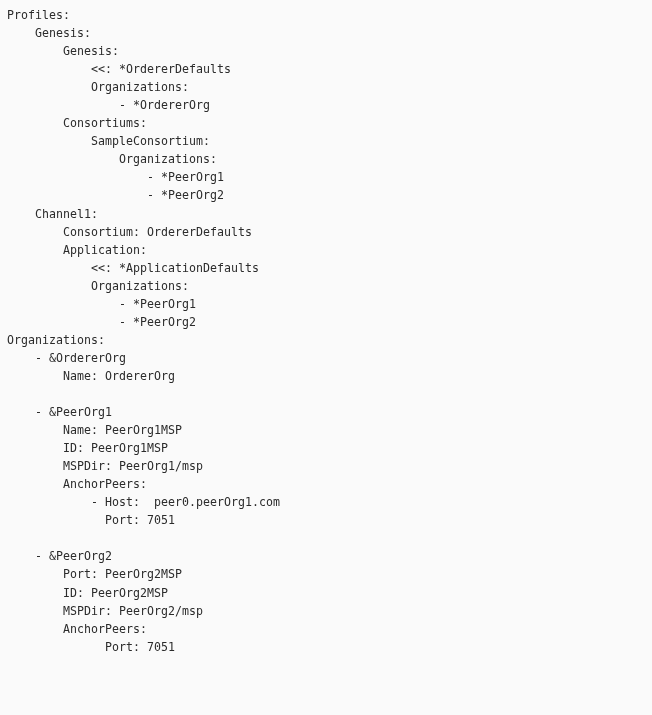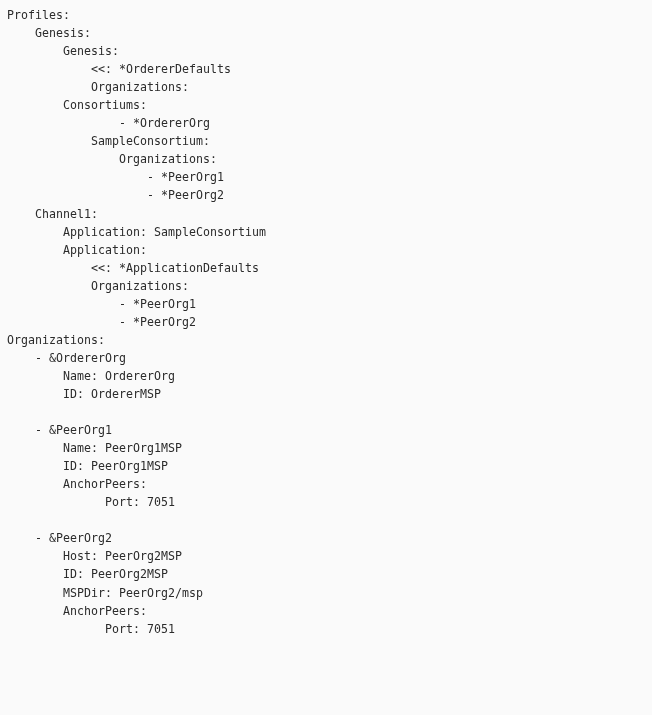--- a/index.html
+++ b/index.html
@@ -38,43 +38,44 @@
 </style>
 </head>
 <body>
 
 <div id="yaml-document">
     <span class="code-line">Profiles:</span>
     <span class="code-line">    Genesis:</span>
     <span class="code-line">        Genesis:</span>
     <span class="code-line">            &lt;&lt;: *OrdererDefaults</span>
     <span class="code-line">            Organizations:</span>
+    <span class="code-line">                - *OrdererOrg</span>
     <span class="code-line">        Consortiums:</span>
-    <span class="code-line">                - *OrdererOrg</span>
     <span class="code-line">            SampleConsortium:</span>
     <span class="code-line">                Organizations:</span>
     <span class="code-line">                    - *PeerOrg1</span>
     <span class="code-line">                    - *PeerOrg2</span>
     <span class="code-line">    Channel1:</span>
-    <span class="code-line">        Application: SampleConsortium</span>
+    <span class="code-line">        Consortium: OrdererDefaults</span>
     <span class="code-line">        Application:</span>
     <span class="code-line">            &lt;&lt;: *ApplicationDefaults</span>
     <span class="code-line">            Organizations:</span>
     <span class="code-line">                - *PeerOrg1</span>
     <span class="code-line">                - *PeerOrg2</span>
     <span class="code-line">Organizations:</span>
     <span class="code-line">    - &amp;OrdererOrg</span>
     <span class="code-line">        Name: OrdererOrg</span>
-    <span class="code-line">        ID: OrdererMSP</span>
     <span class="code-line blank"></span>
     <span class="code-line">    - &amp;PeerOrg1</span>
     <span class="code-line">        Name: PeerOrg1MSP</span>
     <span class="code-line">        ID: PeerOrg1MSP</span>
+    <span class="code-line">        MSPDir: PeerOrg1/msp</span>
     <span class="code-line">        AnchorPeers:</span>
+    <span class="code-line">            - Host:  peer0.peerOrg1.com</span>
     <span class="code-line">              Port: 7051</span>
     <span class="code-line blank"></span>
     <span class="code-line">    - &amp;PeerOrg2</span>
-    <span class="code-line">        Host: PeerOrg2MSP</span>
+    <span class="code-line">        Port: PeerOrg2MSP</span>
     <span class="code-line">        ID: PeerOrg2MSP</span>
     <span class="code-line">        MSPDir: PeerOrg2/msp</span>
     <span class="code-line">        AnchorPeers:</span>
     <span class="code-line">              Port: 7051</span>
   </div>
 
 </body></html>

